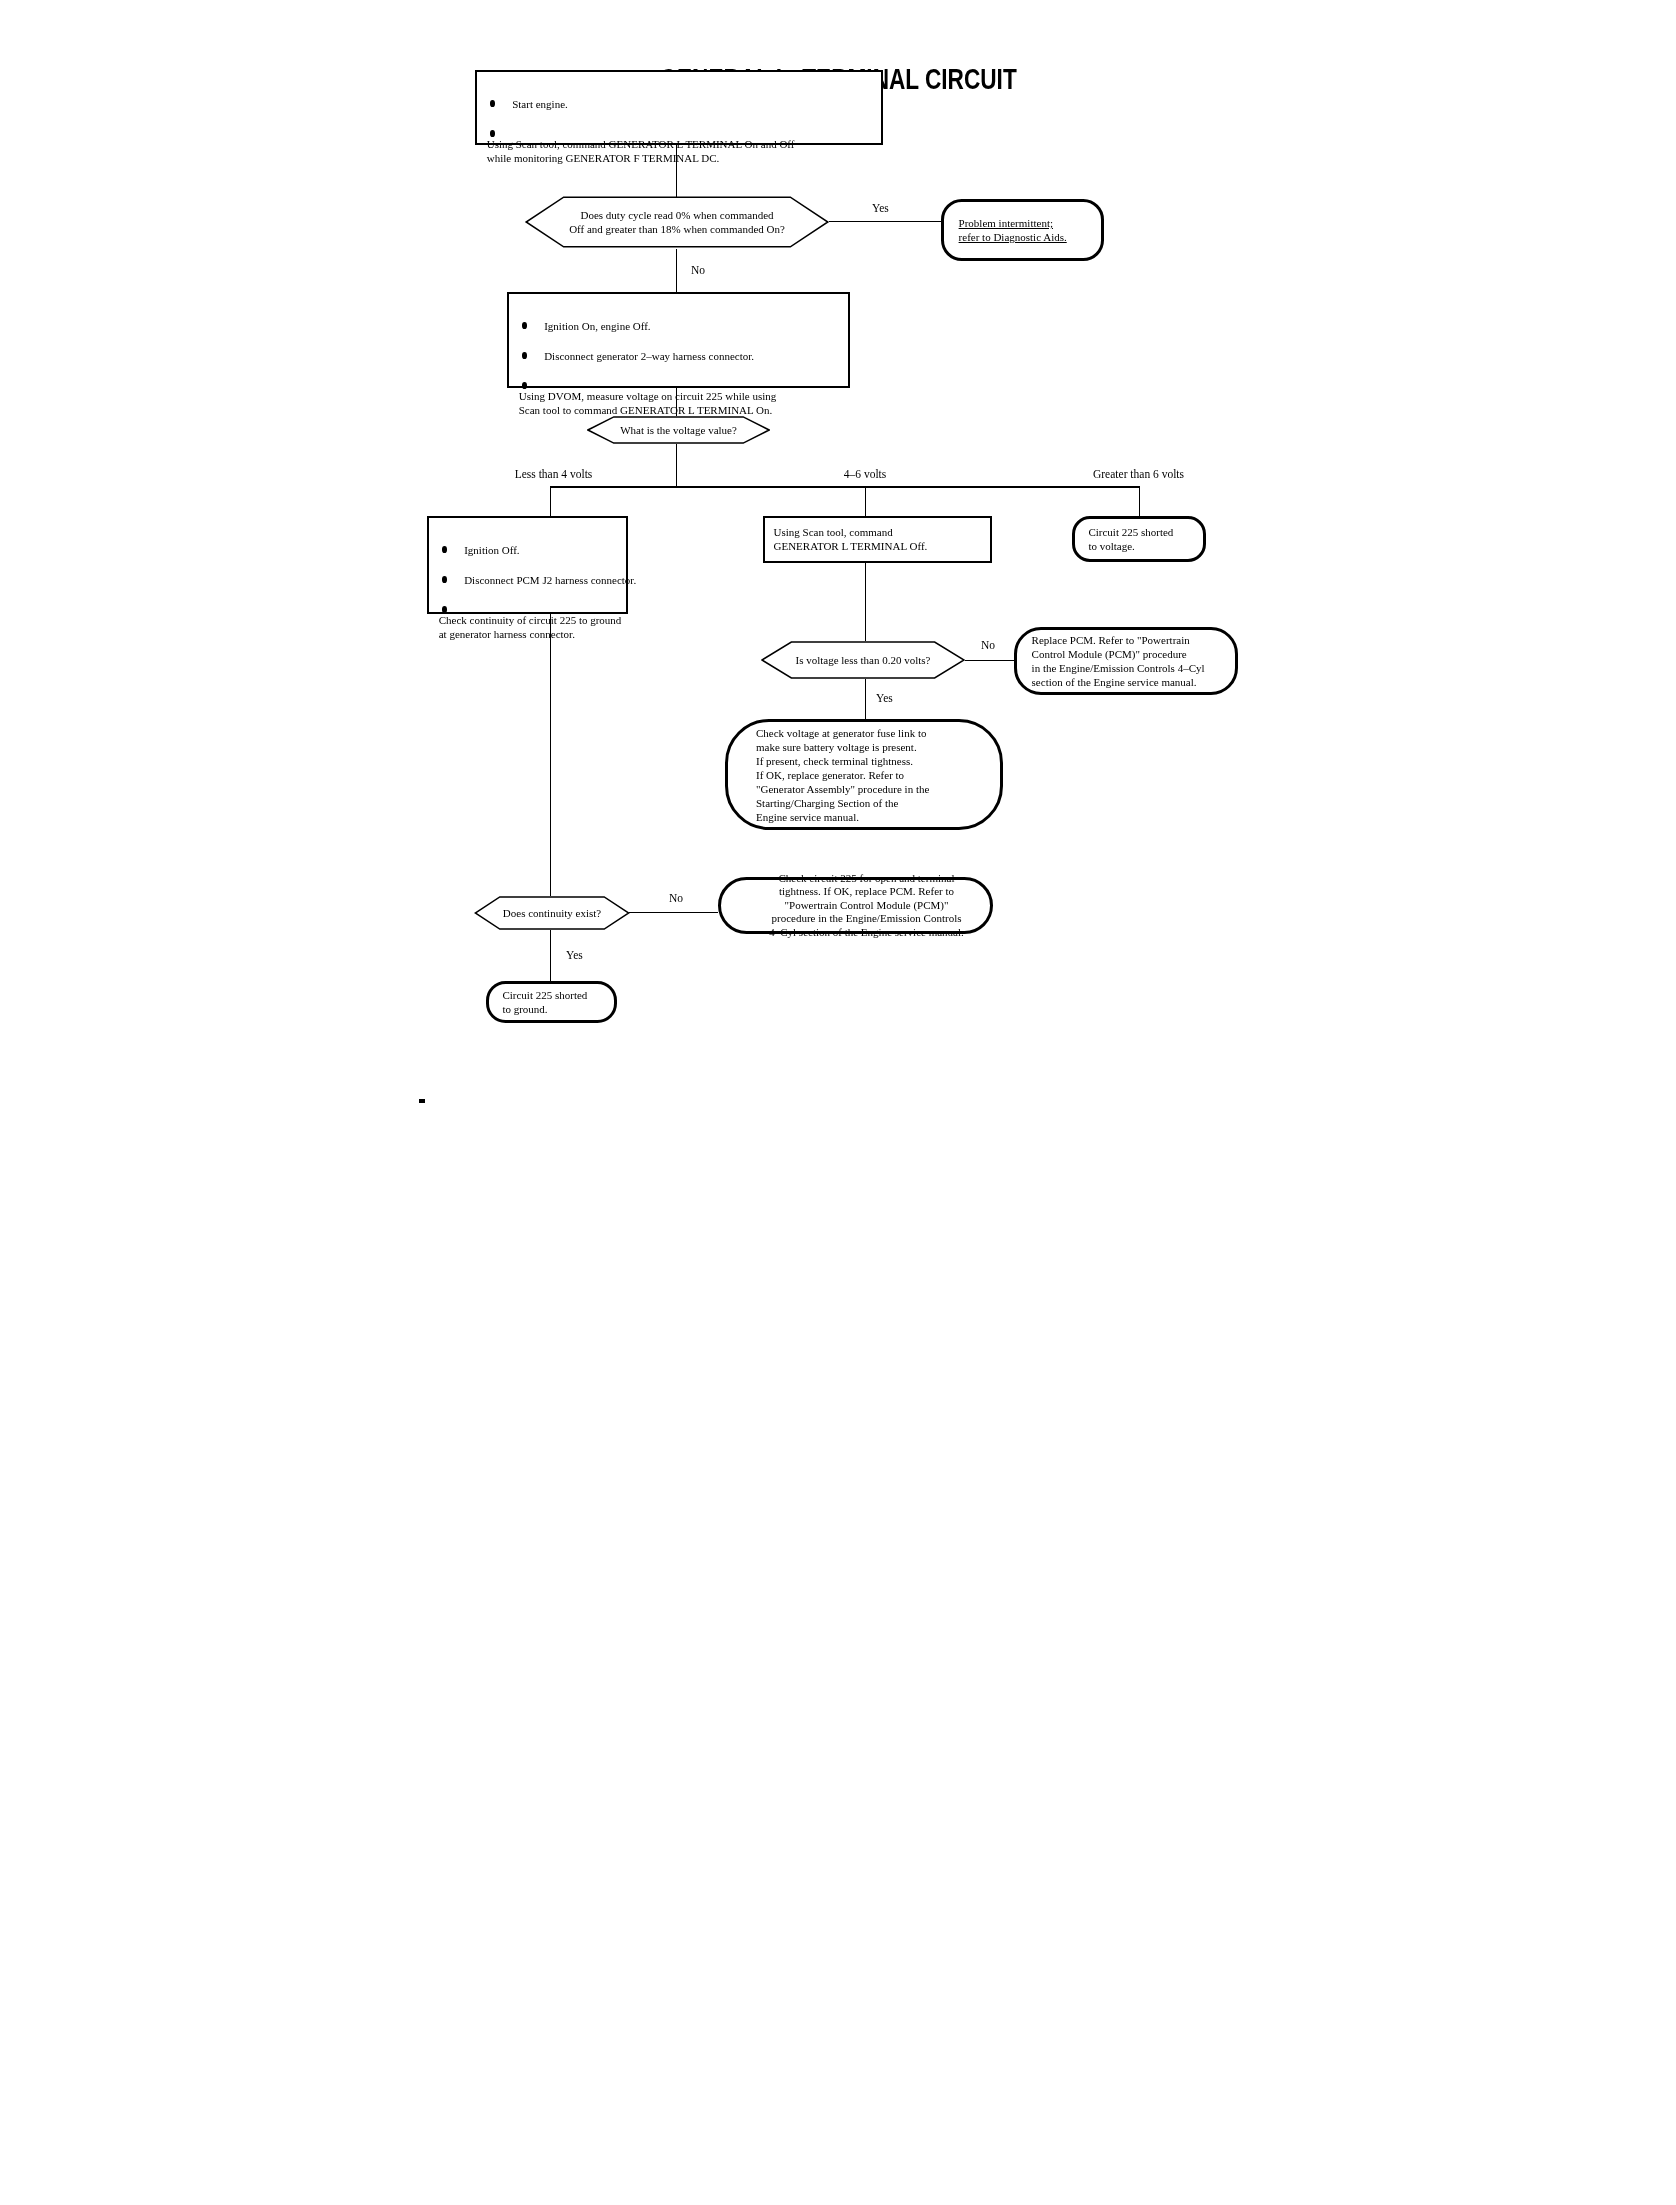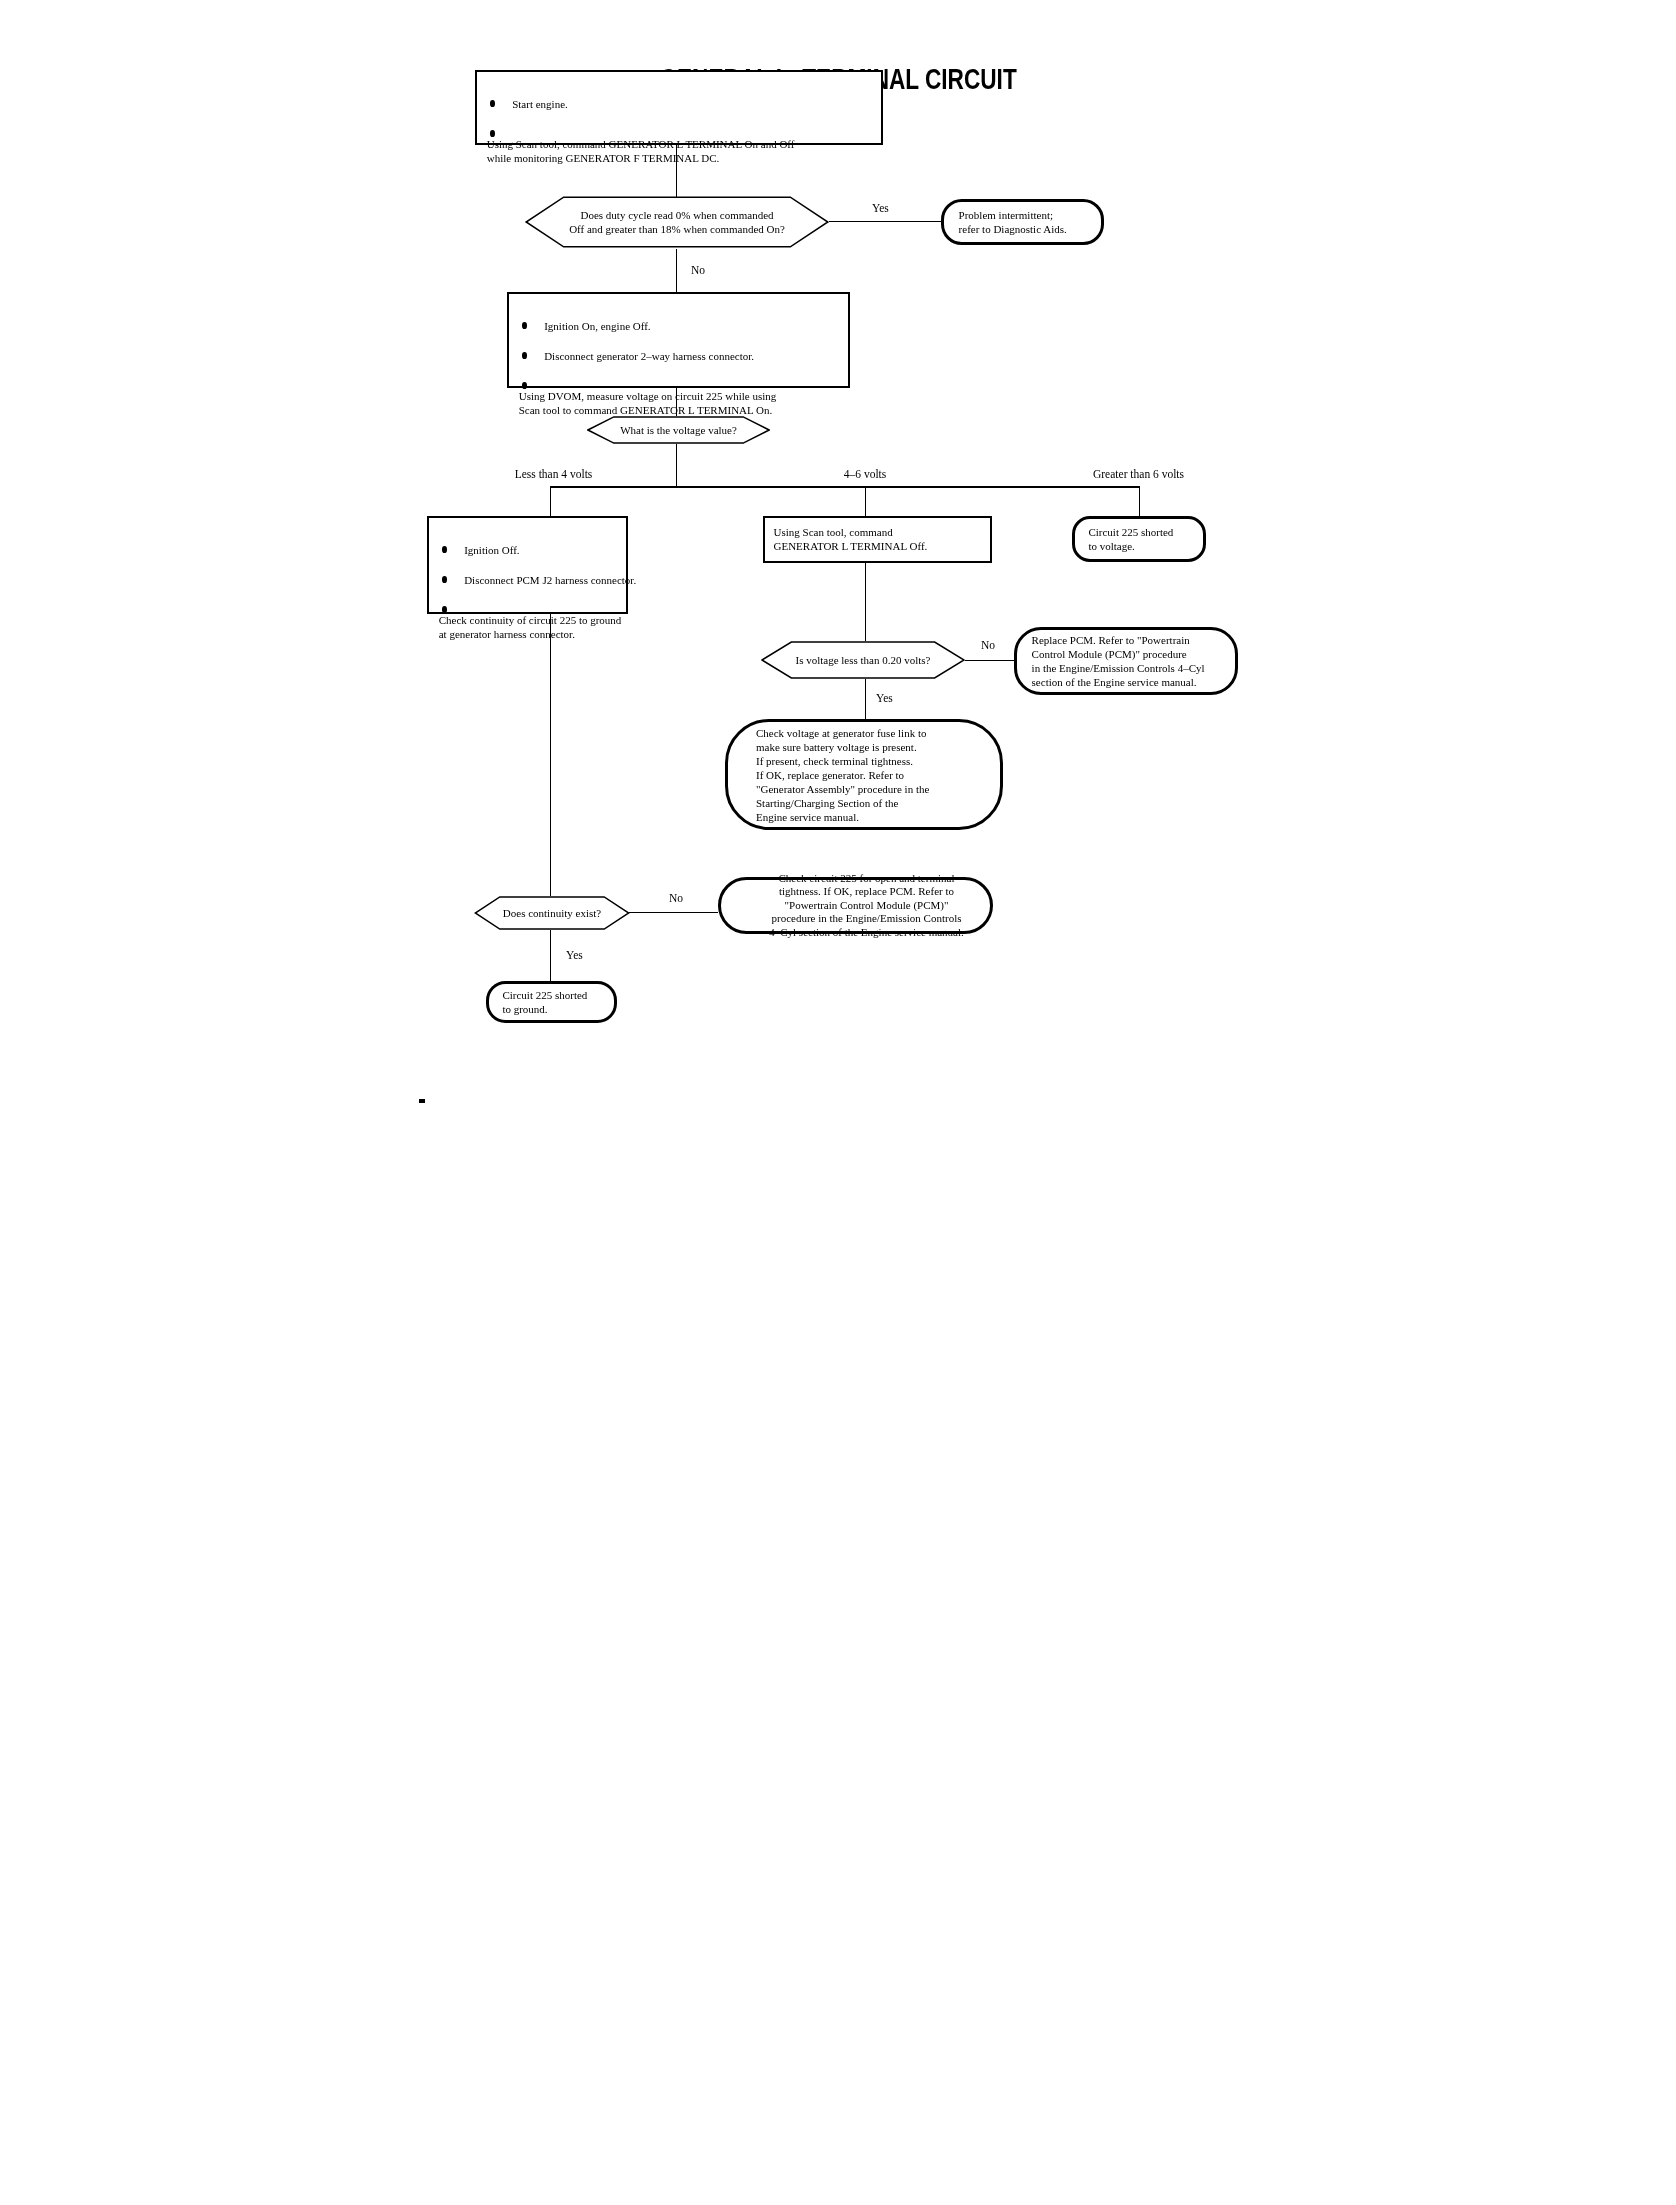--- a/index.html
+++ b/index.html
@@ -118,21 +118,21 @@
     </svg>
     <div class="hextext">
       <div class="tline">Does duty cycle read 0% when commanded</div>
       <div class="tline">Off and greater than 18% when commanded On?</div>
     </div>
   </div>
 
   <div class="edge-label" style="left:453px;top:202px;">Yes</div>
   <div class="hline" style="left:410px;top:221px;width:112px;height:1.2px;"></div>
 
-  <div class="rbox" style="left:522px;top:199px;width:163px;height:46px;border-radius:20.7px;padding-left:14.6px;">
+  <div class="rbox" style="left:522px;top:199px;width:163px;height:62px;border-radius:20.7px;padding-left:14.6px;text-decoration:underline;">
     <div class="tline">Problem intermittent;</div>
     <div class="tline">refer to Diagnostic Aids.</div>
   </div>
 
   <div class="edge-label" style="left:272px;top:264px;">No</div>
   <div class="vline" style="left:257px;top:249px;width:1.2px;height:44px;"></div>
 
   <div class="box" style="left:88px;top:292px;width:343px;height:96px;">
     <div class="inner">
       <div class="bullet-row">

